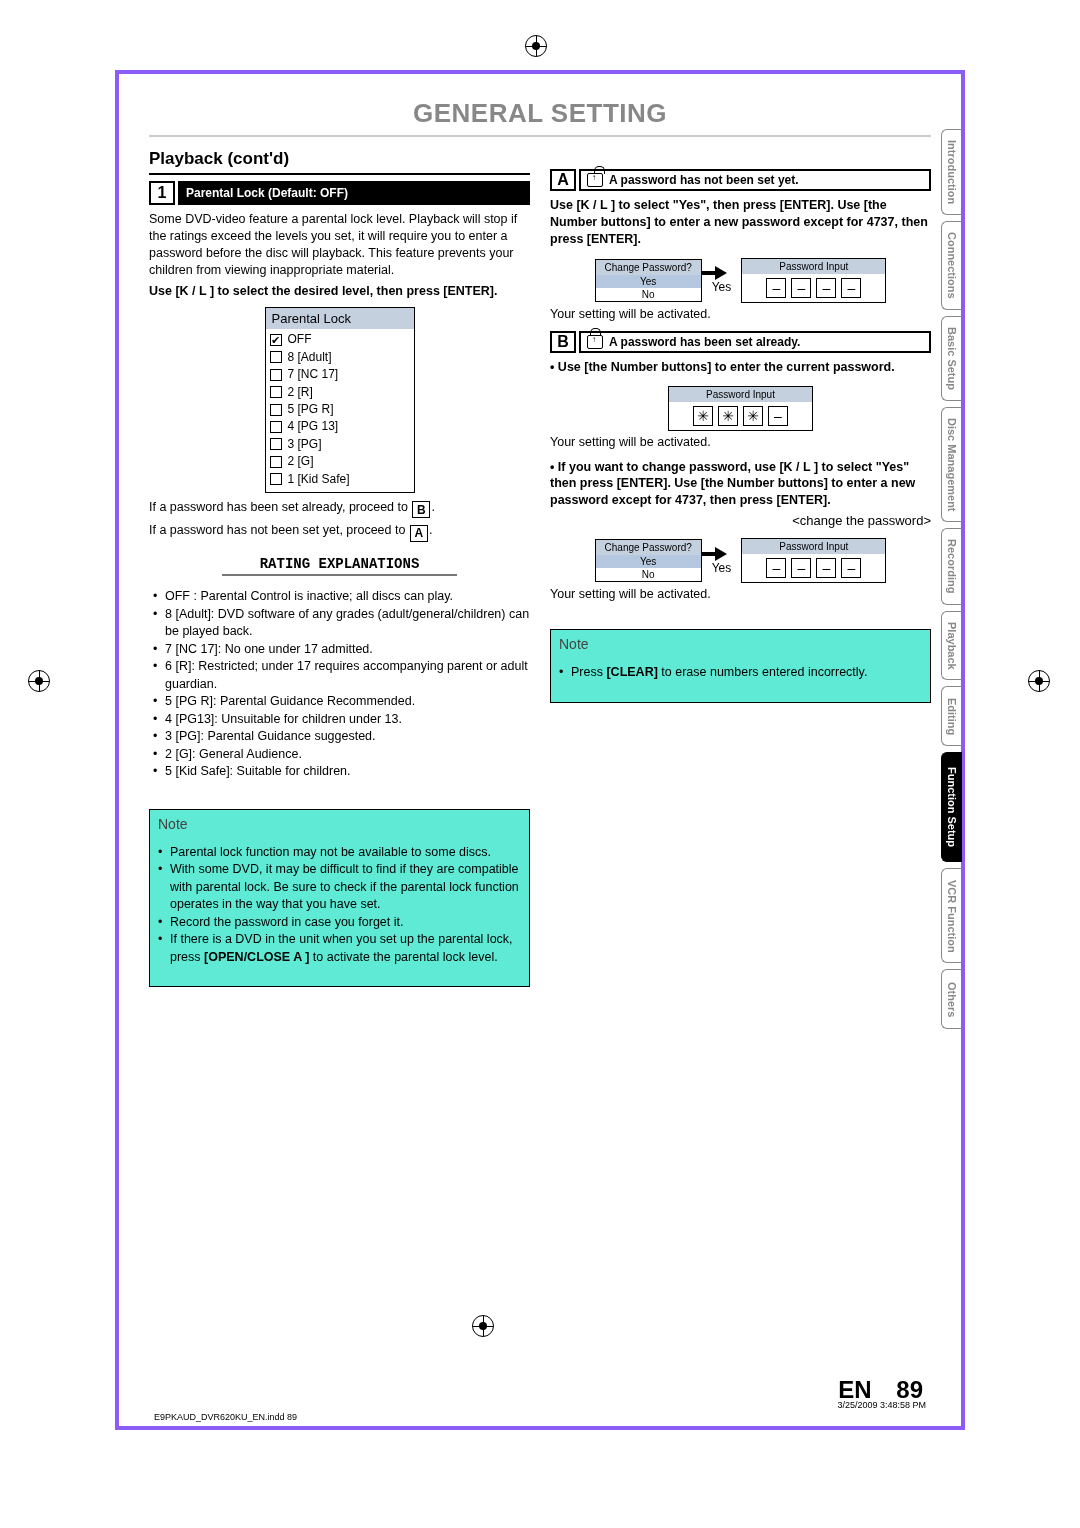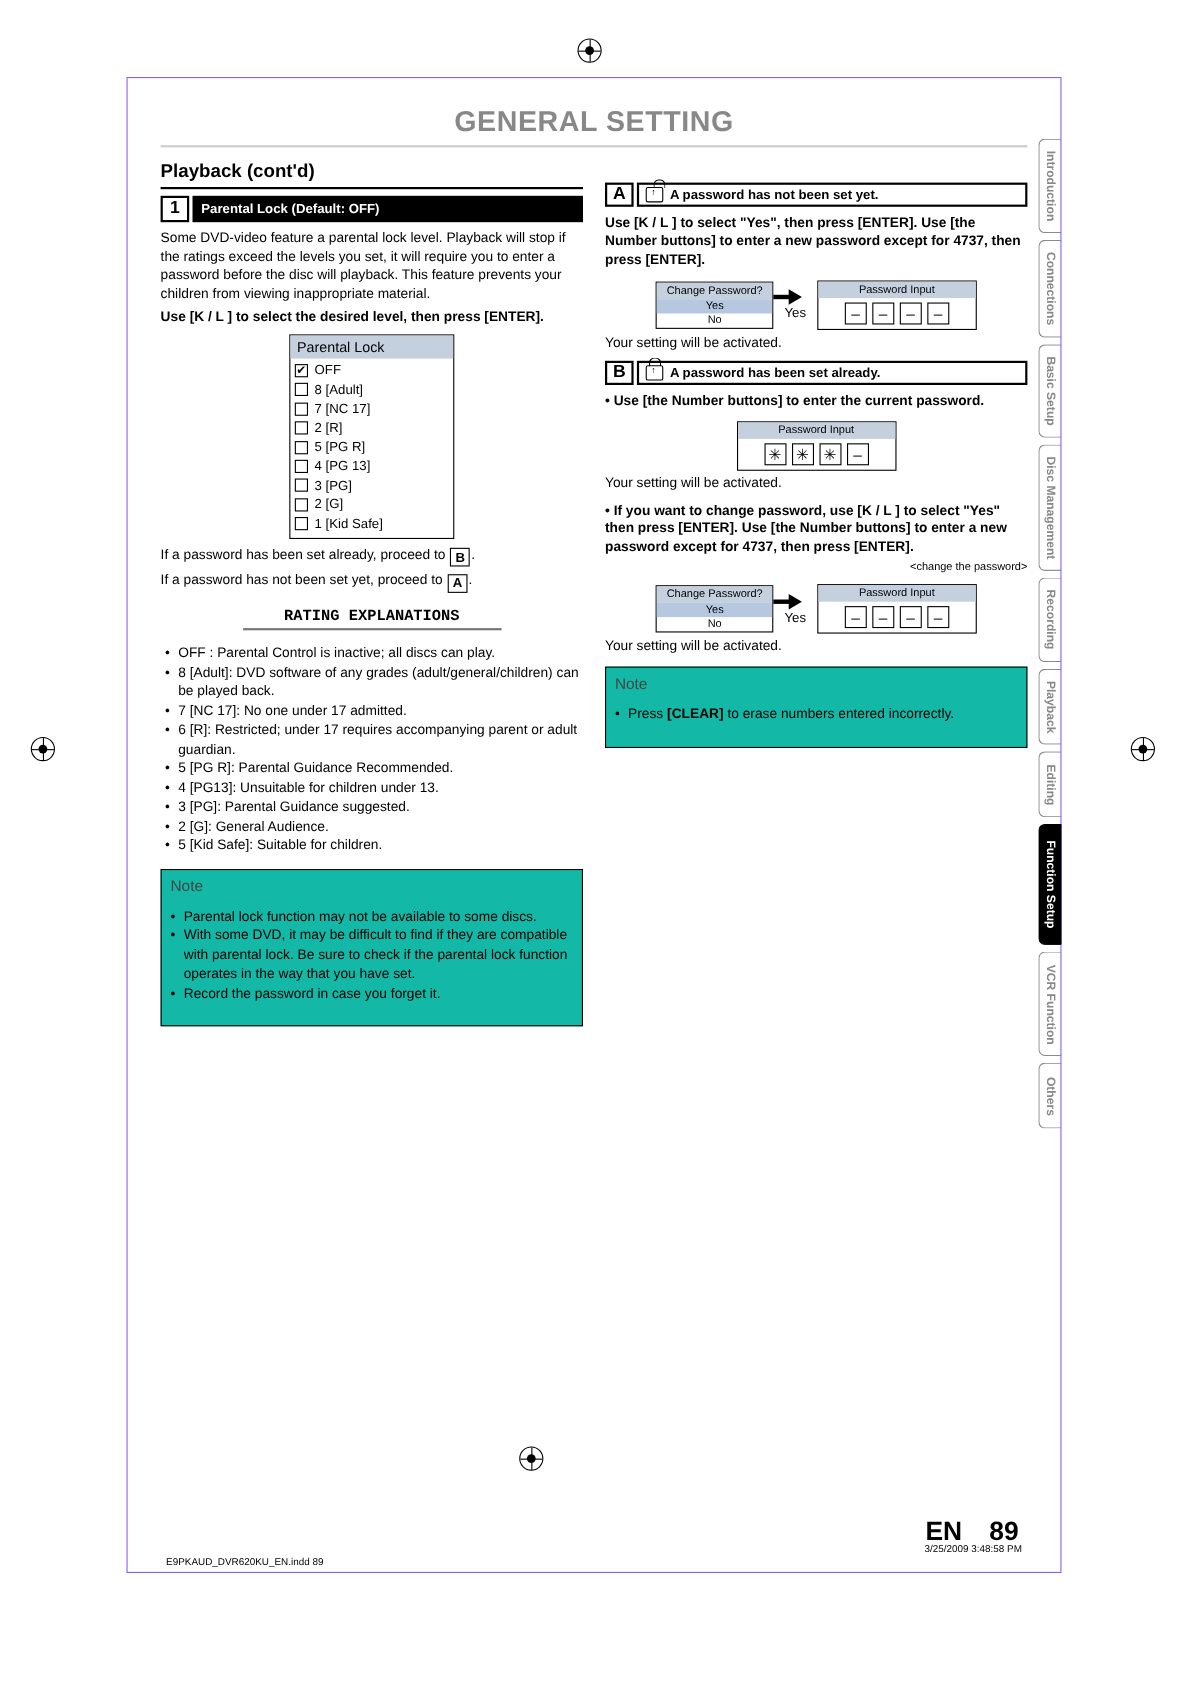--- a/index.html
+++ b/index.html
@@ -12,21 +12,21 @@
     width: 1080px;
     height: 1528px;
     position: relative;
   }
   .page {
     position: absolute;
     left: 115px;
     top: 70px;
     width: 850px;
     height: 1360px;
-    border: 1px solid #8b5cf6;
+    border: 4px solid #8b5cf6;
   }
   
   .reg { position:absolute; width:22px; height:22px; border:1px solid #000; border-radius:50%; display:flex; align-items:center; justify-content:center;}
   .reg .inner { width:8px; height:8px; background:#000; border-radius:50%; }
   .reg.top { left: 525px; top: 35px; }
   .reg.left { left: 28px; top: 670px; }
   .reg.right { left: 1028px; top: 670px; }
   .reg.bottom { left: 472px; top: 1315px; }
   .reg .cross-h, .reg .cross-v { position:absolute; background:#000; }
   .reg .cross-h { width:100%; height:1px; top:50%; left:0; }
@@ -99,21 +99,21 @@
   .rating-head {
     text-align:center; font-weight:bold; font-size:14px; margin: 14px 0 2px 0; font-family: Liberation Mono, monospace;
   }
   .rating-underline { border-bottom:2.5px solid #777; width: 235px; margin: 0 auto 6px auto; }
 
   .bullet-list { padding-left: 4px; }
   .bullet-list li { list-style:none; position:relative; padding-left:12px; font-size:12.5px; line-height:1.4; }
   .bullet-list li::before { content:"•"; position:absolute; left:0; top:0; }
 
   .note-box {
-    border:1px solid #000; background:#14b8a6; padding:6px 8px 8px 8px; margin-top:12px;
+    border:1px solid #000; background:#5eead4; padding:6px 8px 8px 8px; margin-top:28px;
   }
   .note-box .note-title { color:#444; font-size:14px; margin-bottom:2px; }
 
   .step-bar-right .step-label { background:#fff; color:#000; border:2px solid #000; margin-left:3px; display:flex; align-items:center; gap:6px; padding:2px 6px;}
   .lock-ico {
     width:16px; height:14px; border:1.5px solid #000; border-radius:2px; position:relative; display:inline-block;
   }
   .lock-ico::before { content:""; position:absolute; width:9px; height:7px; border:1.5px solid #000; border-bottom:none; border-radius:5px 5px 0 0; top:-8px; left:2px; }
   .lock-ico.open::before { left:6px; }
   .lock-ico .arrow { position:absolute; font-size:8px; left:4px; top:-1px; }
@@ -134,21 +134,21 @@
   .arrow-r::before { content:""; position:absolute; left:-26px; top:-2px; height:4px; width:18px; background:#000; }
   .arrow-wrap { display:flex; flex-direction:column; align-items:center; font-size:12px;}
   .pw-box {
     border:1px solid #000; min-width:145px; font-size:10px; text-align:center;
   }
   .pw-box .dlg-title { background:#c5d0df; padding:2px 4px; }
   .pw-cells { display:flex; gap:5px; justify-content:center; padding:4px; }
   .pw-cell { width:20px; height:20px; border:1.3px solid #000; display:flex; align-items:center; justify-content:center; font-size:14px;}
 
   .tiny-note { font-size:12.5px; margin:4px 0 10px 0; }
-  .right-caption { text-align:right; font-size:10px; margin-top:4px; }
+  .right-caption { text-align:right; font-size:13px; margin-top:4px; }
 
   
   .tabs {
     position:absolute;
     right:-0.5px; top:55px;
     display:flex; flex-direction:column; gap:6px;
   }
   .tab {
     writing-mode: vertical-rl;
     text-orientation: mixed;
@@ -288,20 +288,21 @@
         <li>2 [G]: General Audience.</li>
         <li>5 [Kid Safe]: Suitable for children.</li>
       </ul>
 
       <div class="note-box">
         <div class="note-title">Note</div>
         <ul class="bullet-list" style="padding-left:0">
           <li>Parental lock function may not be available to some discs.</li>
           <li>With some DVD, it may be difficult to find if they are compatible with parental lock. Be sure to check if the parental lock function operates in the way that you have set.</li>
           <li>Record the password in case you forget it.</li>
+          <li>If there is a DVD in the unit when you set up the parental lock, press <b>[OPEN/CLOSE A ]</b> to activate the parental lock level.</li>
         </ul>
       </div>
     </div>
 
     <div class="col col-right">
       <div style="height:26px"></div>
       <div class="step-bar step-bar-right">
         <div class="step-num">A</div>
         <div class="step-label">
           <span class="lock-ico open">

